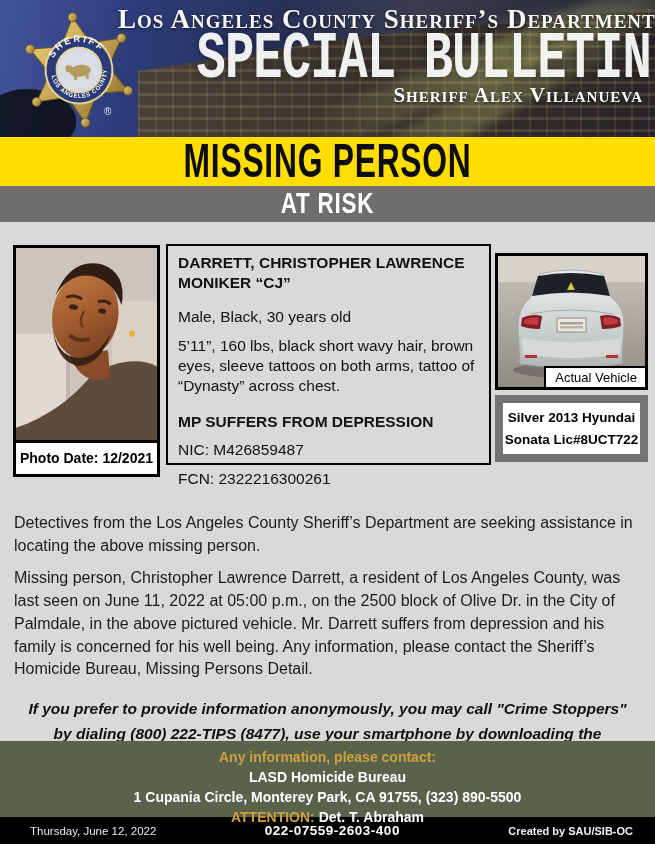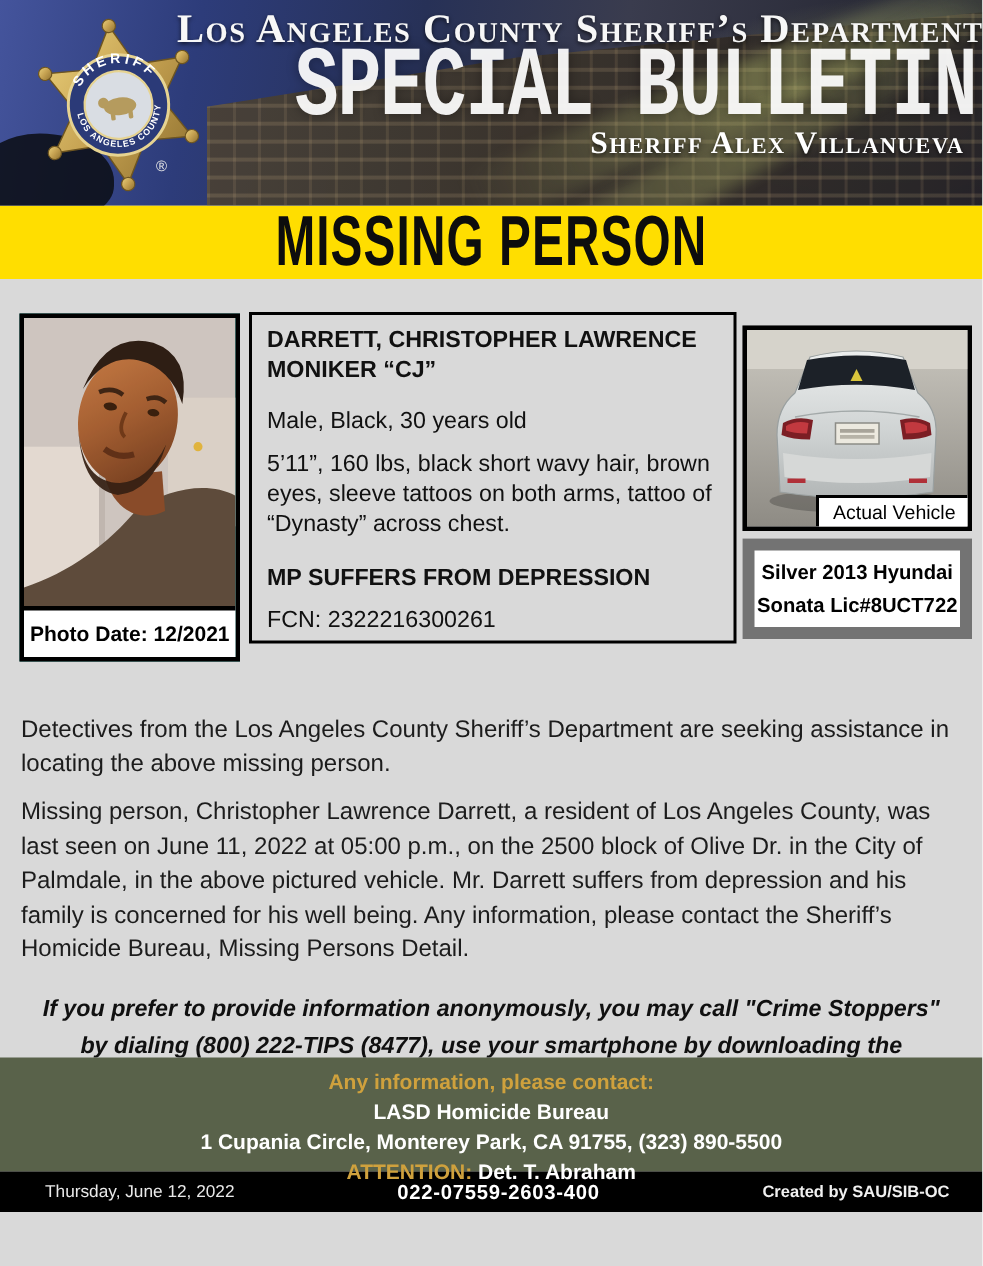--- a/index.html
+++ b/index.html
@@ -45,21 +45,21 @@
   .yellow-band{height:49px;background:var(--yellow,#ffde00);text-align:center;overflow:hidden;}
   .yellow-band span{display:inline-block;font-weight:700;font-size:43px;color:#0d0d0d;
     transform:scale(.74,1.1);transform-origin:center;letter-spacing:1px;line-height:49px;white-space:nowrap;}
   .gray-band{height:36px;background:var(--band-gray,#6e6e6e);text-align:center;overflow:hidden;}
   .gray-band span{display:inline-block;font-weight:700;font-size:28px;color:#ffffff;
     transform:scale(.8,1.05);letter-spacing:1px;line-height:36px;white-space:nowrap;}
 
   
   .main{height:519px;overflow:hidden;}
   .boxes-row{display:flex;align-items:flex-start;padding:23px 7px 0 13px;}
-  .photo-box{width:147px;height:232px;border:3px solid #000;background:#0f766e;display:flex;flex-direction:column;margin-right:6px;flex:none;}
+  .photo-box{width:147px;height:232px;border:3px solid #000;background:#ef4444;display:flex;flex-direction:column;margin-right:6px;flex:none;}
   .photo-box svg{display:block;flex:1;width:100%;}
   .photo-caption{border-top:3px solid #000;background:#fff;color:#000;font-weight:700;font-size:14px;
     text-align:center;height:34px;line-height:31px;flex:none;}
   .details-box{flex:1;height:221px;border:2px solid #000;padding:7px 10px;color:var(--ink,#111);margin-top:-1px;}
   .details-box .nm{font-weight:700;font-size:15.5px;line-height:1.3;}
   .details-box p{font-size:15.5px;line-height:1.28;margin-top:9px;}
   .details-box p.tight{margin-top:14px;}
   .details-box .alert{font-weight:700;margin-top:16px;}
   .vehicle-col{width:153px;flex:none;margin-left:4px;margin-top:8px;}
   .vehicle-box{width:153px;height:137px;border:3px solid #000;position:relative;background:#aaa;}
@@ -141,20 +141,23 @@
         <span>SPECIAL BULLETIN</span>
       </div>
       <div class="sheriff-line">Sheriff Alex Villanueva</div>
     </div>
   </header>
 
   <div class="yellow-band">
     <span>MISSING PERSON</span>
   </div>
 
+  <div class="gray-band">
+    <span>AT RISK</span>
+  </div>
 
   <main class="main">
     <section class="boxes-row">
 
       <figure class="photo-box">
         <svg viewBox="0 0 141 188" preserveAspectRatio="none">
           <defs>
             <linearGradient id="skin" x1="0" y1="0" x2="0.6" y2="1">
               <stop offset="0" stop-color="#c07a46"></stop>
               <stop offset="0.55" stop-color="#9a5a31"></stop>
@@ -183,20 +186,21 @@
         </svg>
         <figcaption class="photo-caption">Photo Date: 12/2021</figcaption>
       </figure>
 
       <div class="details-box">
         <div class="nm">DARRETT, CHRISTOPHER LAWRENCE</div>
         <div class="nm">MONIKER “CJ”</div>
         <p class="tight">Male, Black, 30 years old</p>
         <p>5’11”, 160 lbs, black short wavy hair, brown eyes, sleeve tattoos on both arms, tattoo of “Dynasty” across chest.</p>
         <p class="alert">MP SUFFERS FROM DEPRESSION</p>
+        <p>NIC: M426859487</p>
         <p>FCN: 2322216300261</p>
       </div>
 
       <div class="vehicle-col">
         <figure class="vehicle-box">
           <svg viewBox="0 0 147 131" preserveAspectRatio="none">
             <defs>
               <linearGradient id="carBody" x1="0" y1="0" x2="0" y2="1">
                 <stop offset="0" stop-color="#eceeee"></stop>
                 <stop offset="0.55" stop-color="#cfd3d3"></stop>

